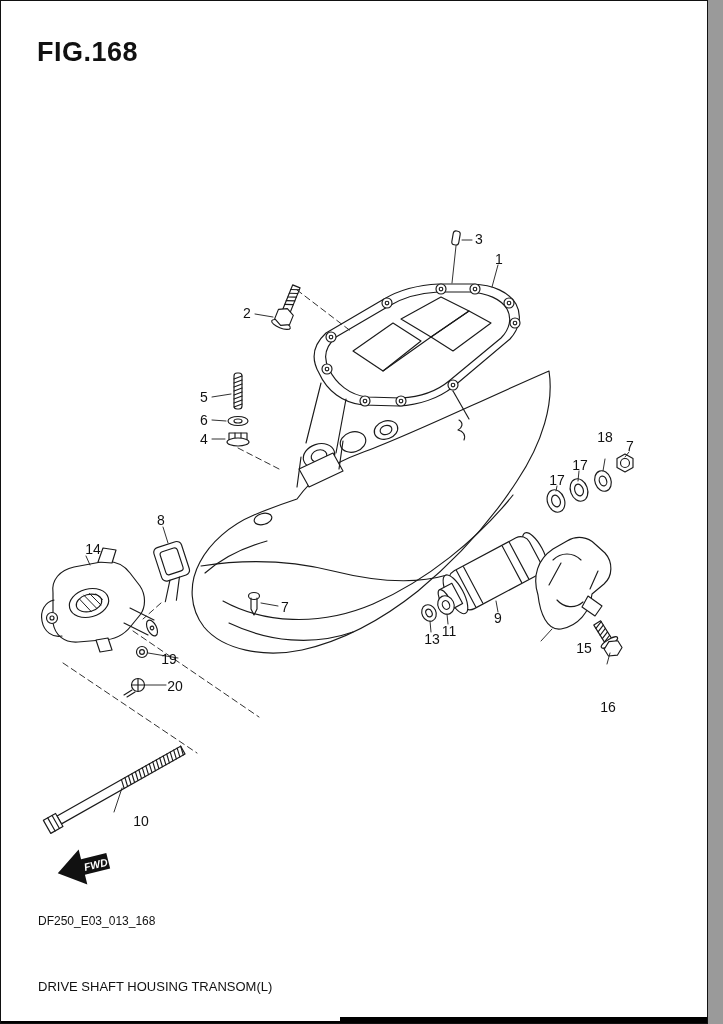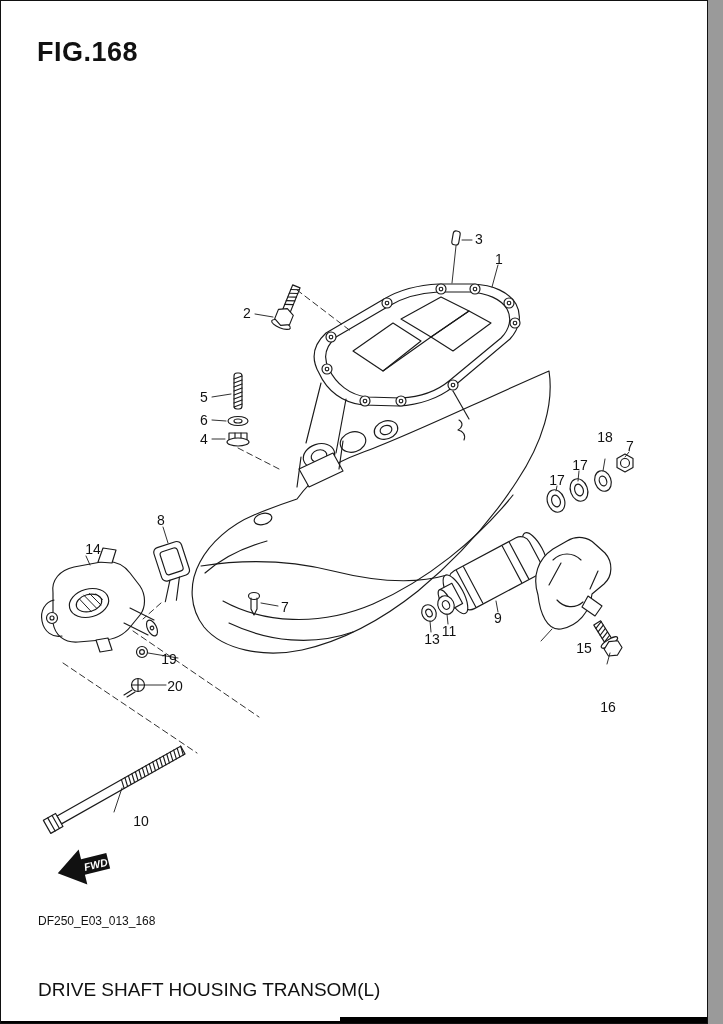--- a/index.html
+++ b/index.html
@@ -6,21 +6,21 @@
   .page{
     position:relative;width:708px;height:1024px;background:#ffffff;
     border:1px solid #111;box-sizing:border-box;overflow:hidden;
     font-family:"Liberation Sans", sans-serif;color:#111;
   }
   .title{
     position:absolute;left:36px;top:36px;font-size:27px;font-weight:bold;
     letter-spacing:.5px;
   }
   .footer-code{position:absolute;left:37px;top:913px;font-size:12px;}
-  .footer-name{position:absolute;left:37px;top:978px;font-size:19px;}
+  .footer-name{position:absolute;left:37px;top:978px;font-size:13px;}
   .diagram-layer{position:absolute;left:0;top:0;width:723px;height:1024px;}
   .callout{
     position:absolute;transform:translate(-50%,-50%);
     font-size:14px;color:#111;line-height:1;
   }
   .bottom-bar{position:absolute;right:0;bottom:0;width:52%;height:6px;background:#000;}
   .bottom-line{position:absolute;left:0;bottom:0;width:100%;height:2px;background:#000;}
   svg{position:absolute;left:0;top:0;}
 </style>
 </head>

